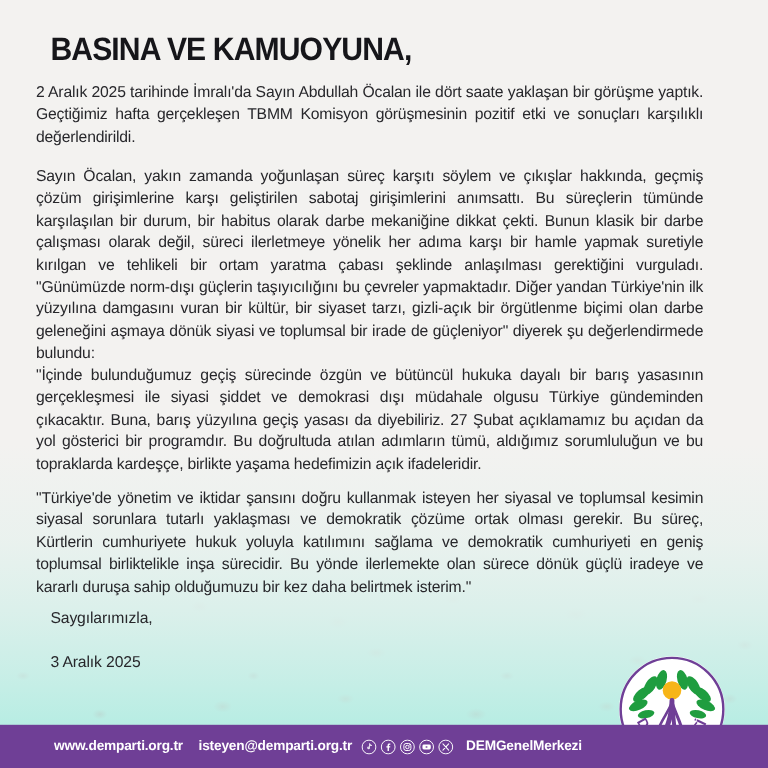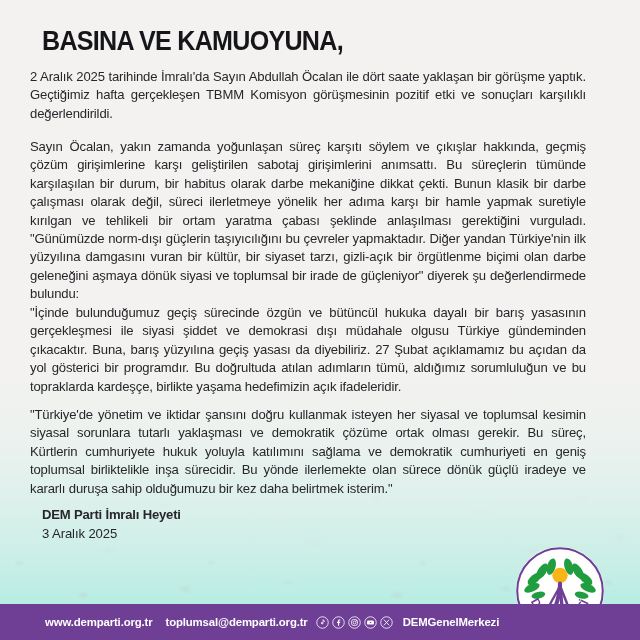--- a/index.html
+++ b/index.html
@@ -210,21 +210,21 @@
 
     <div class="body-block" style="top:304px;">
       <p>"İçinde bulunduğumuz geçiş sürecinde özgün ve bütüncül hukuka dayalı bir barış yasasının gerçekleşmesi ile siyasi şiddet ve demokrasi dışı müdahale olgusu Türkiye gündeminden çıkacaktır. Buna, barış yüzyılına geçiş yasası da diyebiliriz. 27 Şubat açıklamamız bu açıdan da yol gösterici bir programdır. Bu doğrultuda atılan adımların tümü, aldığımız sorumluluğun ve bu topraklarda kardeşçe, birlikte yaşama hedefimizin açık ifadeleridir.</p>
     </div>
 
     <div class="body-block" style="top:406px;">
       <p>"Türkiye'de yönetim ve iktidar şansını doğru kullanmak isteyen her siyasal ve toplumsal kesimin siyasal sorunlara tutarlı yaklaşması ve demokratik çözüme ortak olması gerekir. Bu süreç, Kürtlerin cumhuriyete hukuk yoluyla katılımını sağlama ve demokratik cumhuriyeti en geniş toplumsal birliktelikle inşa sürecidir. Bu yönde ilerlemekte olan sürece dönük güçlü iradeye ve kararlı duruşa sahip olduğumuzu bir kez daha belirtmek isterim."</p>
     </div>
 
     <div class="sign-block" style="top:506px;">
-      <p class="sign-name">DEM Parti İmralı Heyeti</p>
+      <p class="sign-regards">Saygılarımızla,</p>
       <p class="sign-date">3 Aralık 2025</p>
     </div>
 
   </div>
 
   <svg class="logo" viewBox="0 0 100 100">
     <circle cx="50" cy="50" r="48" fill="#ffffff"></circle>
     <circle cx="50" cy="50" r="46.5" fill="none" stroke="#6f3f96" stroke-width="2.2"></circle>
 
     <g fill="#1f9d3f">
@@ -257,21 +257,21 @@
     </defs>
     <text font-family="'Liberation Sans Narrow','Liberation Sans',sans-serif" font-size="13" font-weight="bold" fill="#6f3f96" letter-spacing="1.2">
       <textPath href="#arcDem" startOffset="50%" text-anchor="middle">DEM PARTİ</textPath>
     </text>
   </svg>
 
   <div class="footer-bar">
     <div class="footer-inner">
       <span>www.demparti.org.tr</span>
       <span class="sep"></span>
-      <span>toplumsal@demparti.org.tr</span>
+      <span>isteyen@demparti.org.tr</span>
 
       <span class="social-row">
         <svg class="social-ico" viewBox="0 0 24 24">
           <circle cx="12" cy="12" r="10.6" fill="none" stroke="#ffffff" stroke-width="1.5"></circle>
           <path d="M13.6 6.2v7.1a2.15 2.15 0 1 1-1.9-2.13v1.7a.62.62 0 1 0 .62.62V6.2z" fill="#ffffff"></path>
           <path d="M13.6 6.2c.25 1.5 1.2 2.5 2.7 2.7v1.6c-1.1-.05-2-.4-2.7-1z" fill="#ffffff"></path>
         </svg>
 
         <svg class="social-ico" viewBox="0 0 24 24">
           <circle cx="12" cy="12" r="10.6" fill="none" stroke="#ffffff" stroke-width="1.5"></circle>

